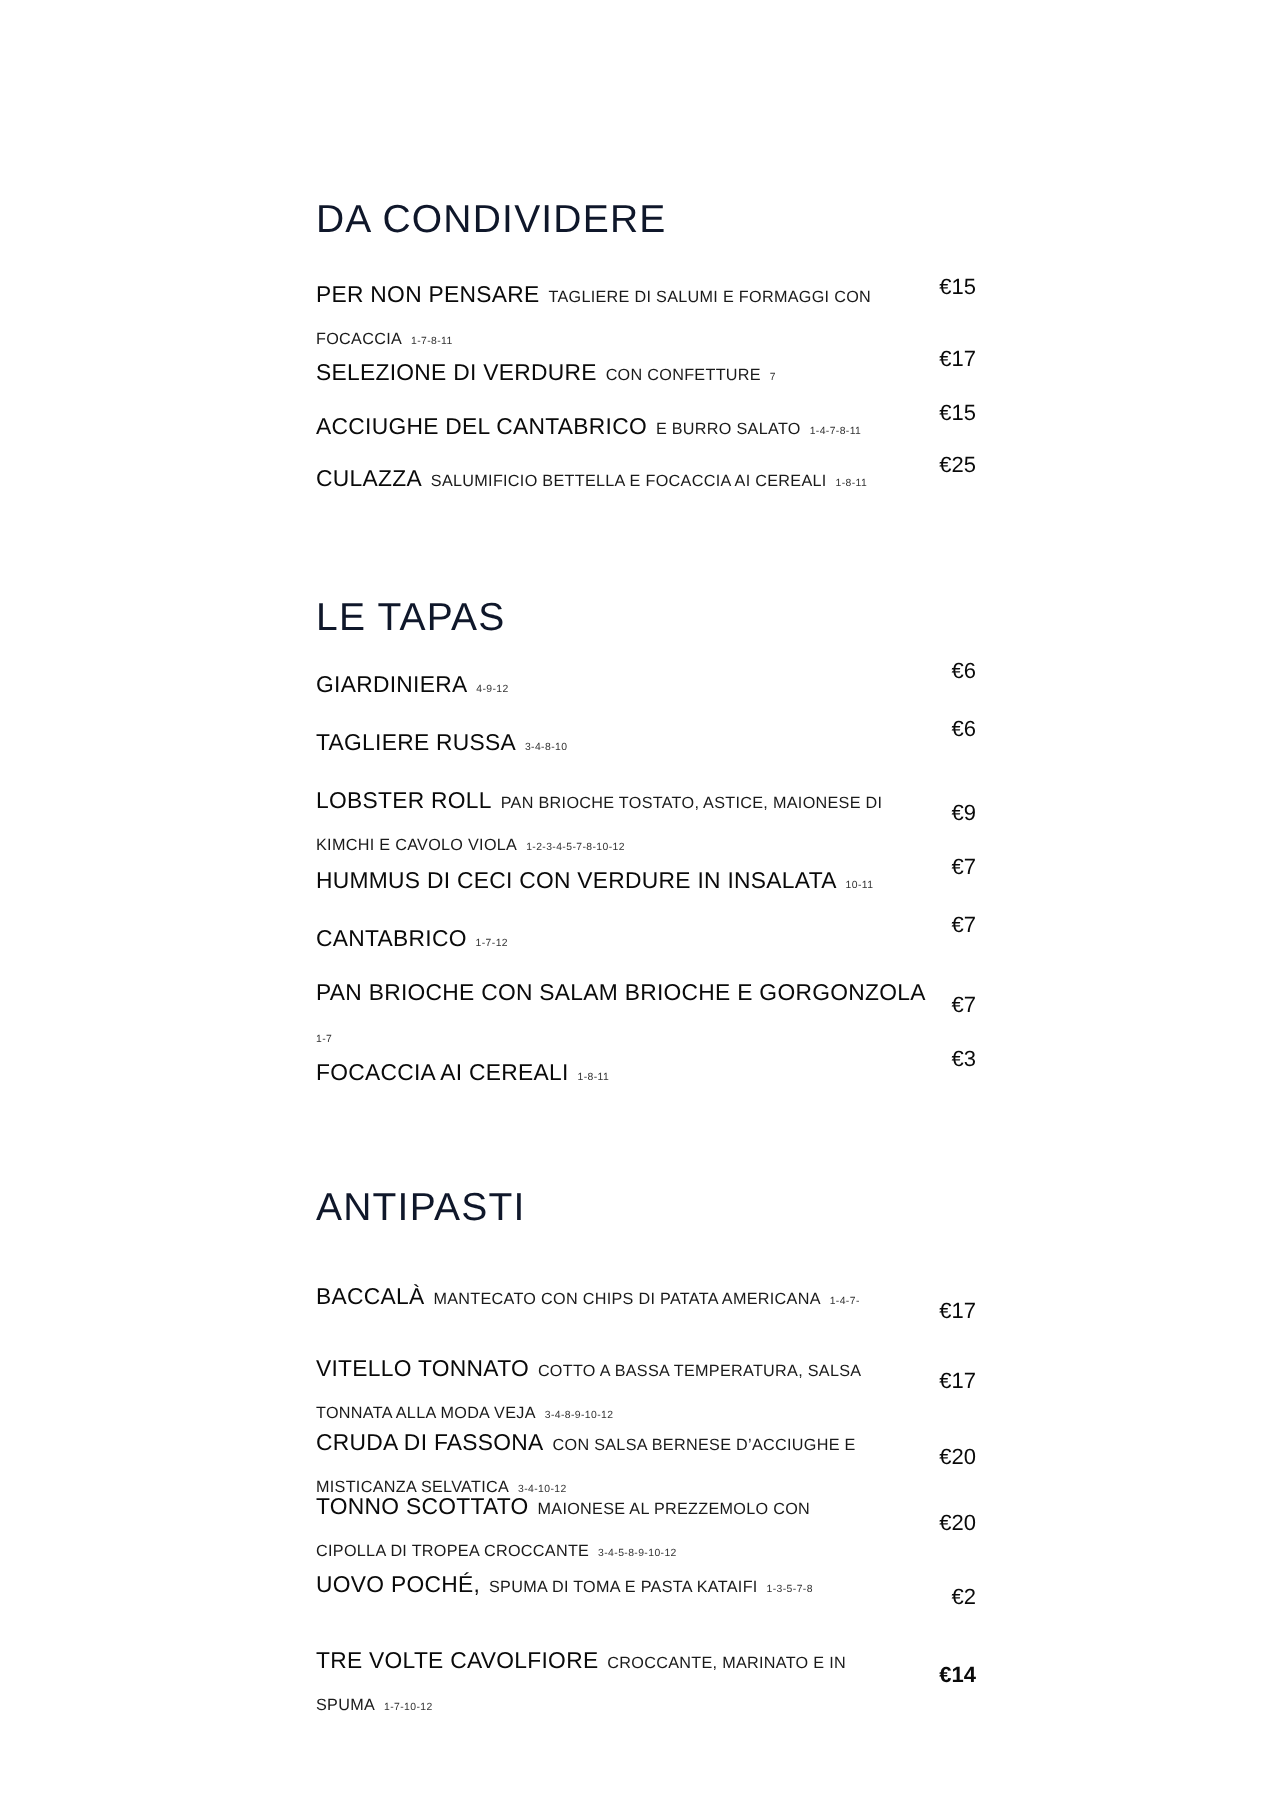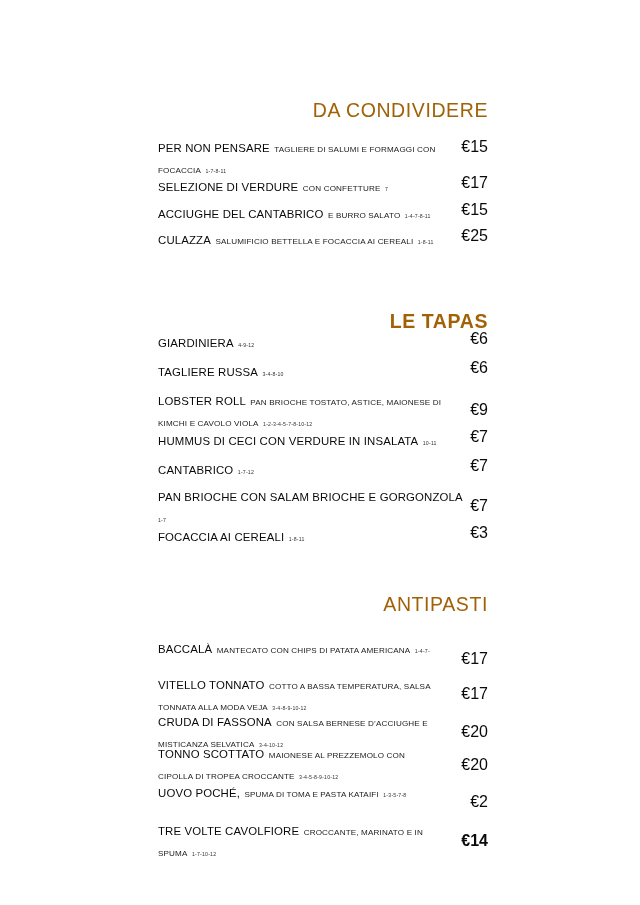--- a/index.html
+++ b/index.html
@@ -30,25 +30,25 @@
     left: 158px;
     top: 0;
     width: 330px;
   }
 
   
   .section {
     width: 100%;
   }
   .section-title {
-    text-align: right;
+    text-align: left;
     font-size: 19.5px;
     letter-spacing: 0.6px;
     font-weight: 400;
-    color: #a16207;
+    color: #0f172a;
     white-space: nowrap;
   }
   .item {
     position: relative;
     width: 100%;
     display: block;
   }
   .item-text {
     display: block;
     padding-right: 46px;
@@ -67,21 +67,21 @@
   }
   .item-alg {
     font-size: 5.2px;
     letter-spacing: 0.2px;
     color: #333;
     white-space: nowrap;
   }
   .item-price {
     position: absolute;
     right: 0;
-    font-size: 16px;
+    font-size: 11px;
     color: #0a0a0a;
     text-align: right;
     white-space: nowrap;
   }
 </style>
 </head>
 <body>
 
 <div class="page">
   <div class="menu-column" id="menu-column">
@@ -98,21 +98,21 @@
         <div class="item" style="position: absolute; left: 0px; width: 330px; top: 202px;">
           <div class="item-text"><span class="item-name">ACCIUGHE DEL CANTABRICO</span> <span class="item-desc">E BURRO SALATO</span> <span class="item-alg">1-4-7-8-11</span></div>
           <div class="item-price" style="top: -1px;">€15</div>
         </div>
         <div class="item" style="position: absolute; left: 0px; width: 330px; top: 228px;">
           <div class="item-text"><span class="item-name">CULAZZA</span> <span class="item-desc">SALUMIFICIO BETTELLA E FOCACCIA AI CEREALI</span> <span class="item-alg">1-8-11</span></div>
           <div class="item-price" style="top: -1px; text-align: center;">€25</div>
         </div>
       </div>
       <div class="section">
-        <div class="section-title" style="position: absolute; left: 0px; width: 330px; top: 310px; font-weight: bold;">LE TAPAS</div>
+        <div class="section-title" style="position: absolute; left: 0px; width: 330px; top: 298px;">LE TAPAS</div>
         <div class="item" style="position: absolute; left: 0px; width: 330px; top: 331px;">
           <div class="item-text"><span class="item-name">GIARDINIERA</span> <span class="item-alg">4-9-12</span></div>
           <div class="item-price" style="top: -1px;">€6</div>
         </div>
         <div class="item" style="position: absolute; left: 0px; width: 330px; top: 360px;">
           <div class="item-text"><span class="item-name">TAGLIERE RUSSA</span> <span class="item-alg">3-4-8-10</span></div>
           <div class="item-price" style="top: -1px;">€6</div>
         </div>
         <div class="item" style="position: absolute; left: 0px; width: 330px; top: 389px;">
           <div class="item-text"><span class="item-name">LOBSTER ROLL</span> <span class="item-desc">PAN BRIOCHE TOSTATO, ASTICE, MAIONESE DI KIMCHI E CAVOLO VIOLA</span> <span class="item-alg">1-2-3-4-5-7-8-10-12</span></div>

